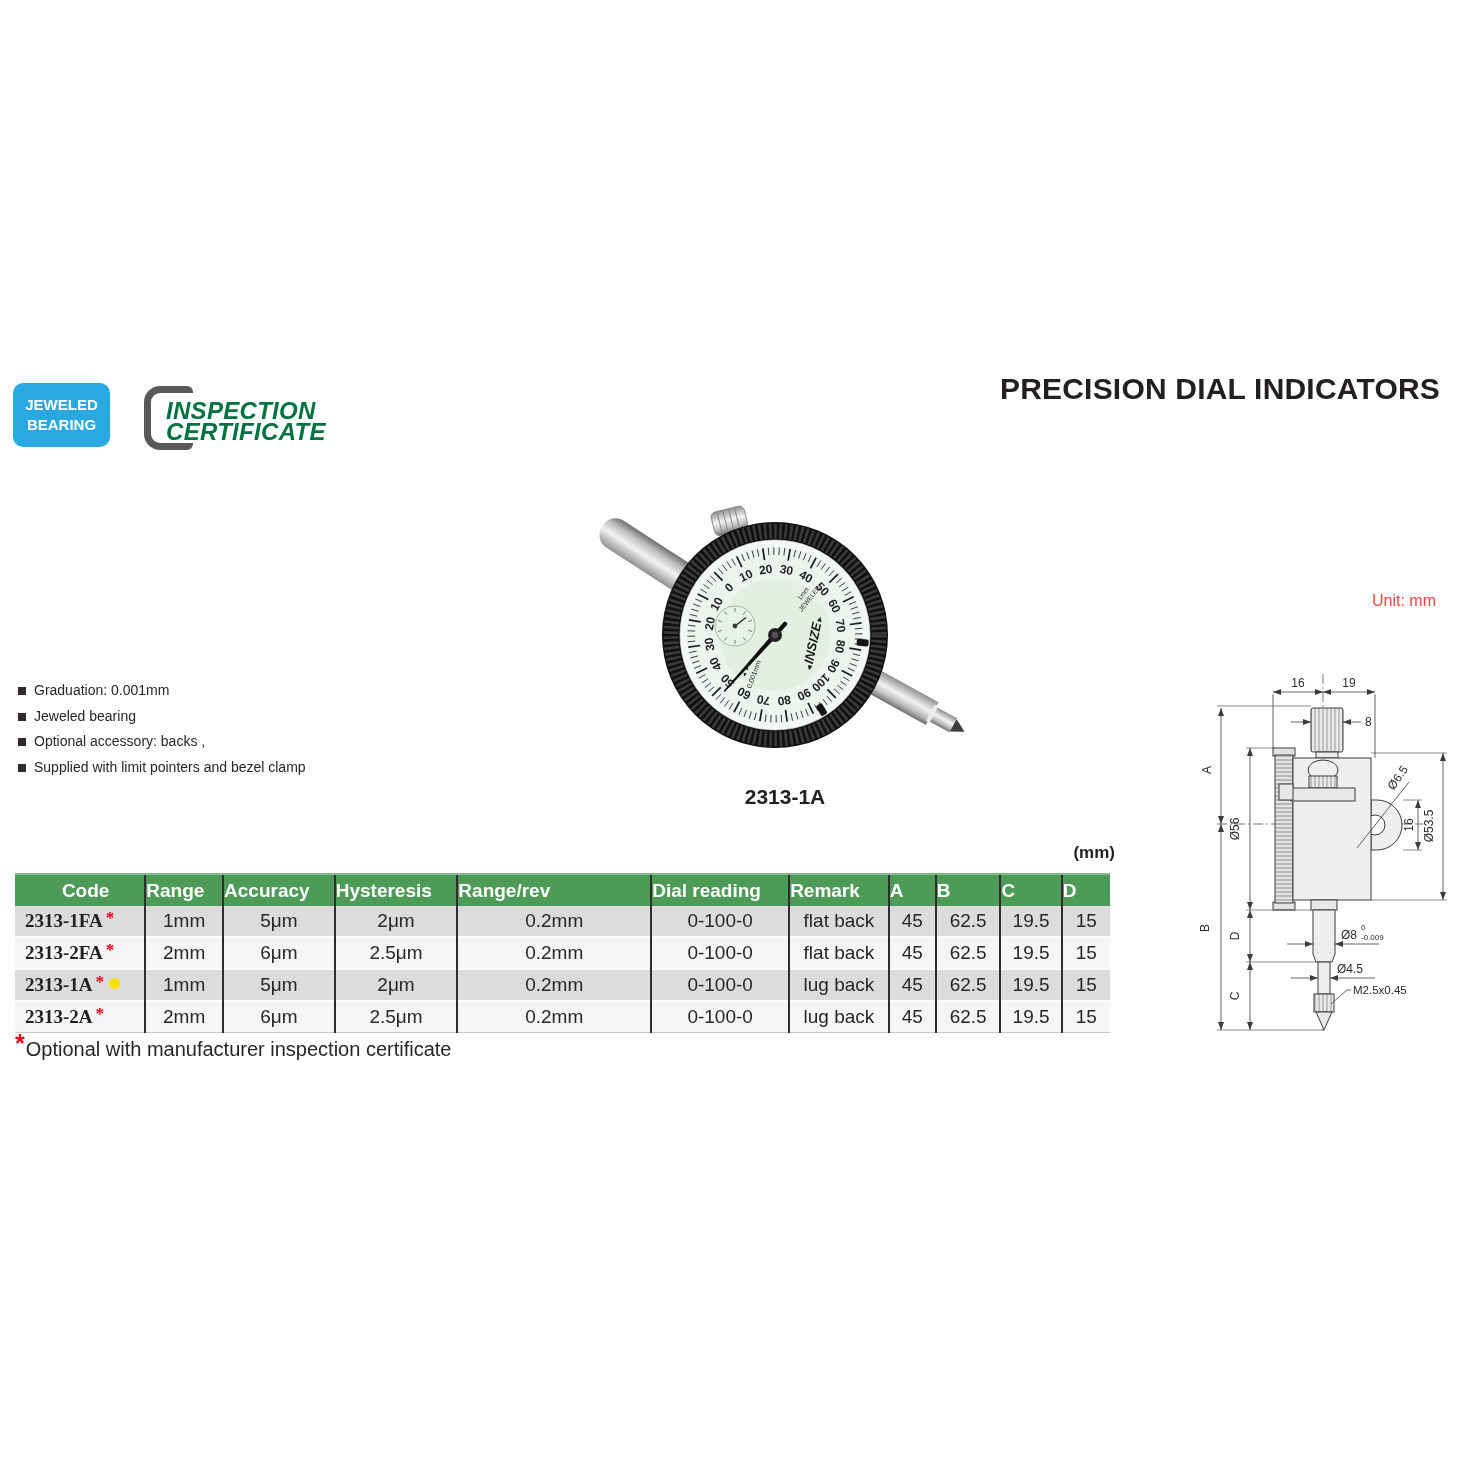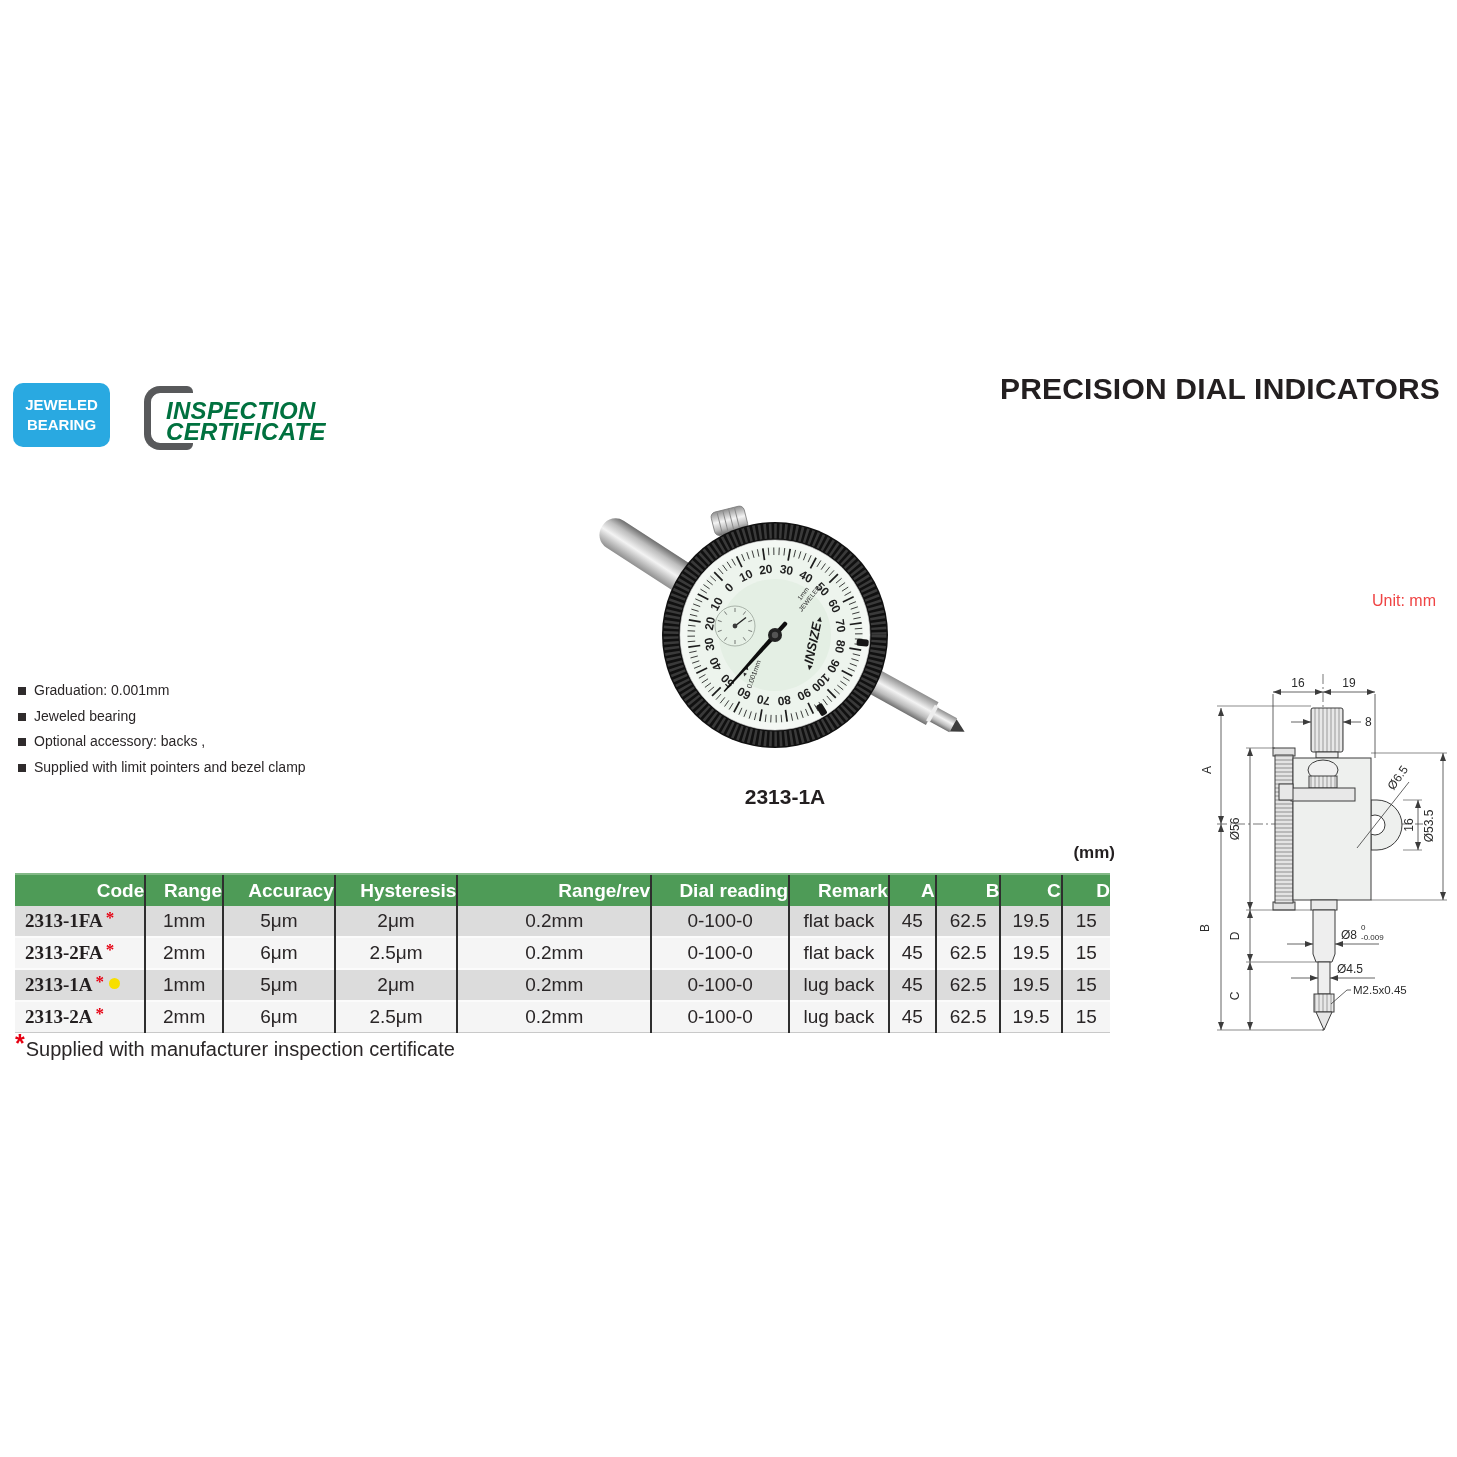--- a/index.html
+++ b/index.html
@@ -40,23 +40,23 @@
   .unit-note{left:1372px;top:592px;font-size:16px;color:#ef4444;}
   .mm-note{left:1048px;top:843px;width:67px;text-align:right;font-size:17px;font-weight:bold;color:#231f20;}
 
   
   .spec-table{
     left:15px;top:873px;width:1095px;border-collapse:collapse;table-layout:fixed;
     font-size:19px;
   }
   .spec-table th{
     background:var(--header-green,#4e9b57);color:#fff;font-weight:bold;height:31px;
-    border-top:2px solid #83b987;padding:0;text-align:right;
-  }
-  .spec-table th:first-child{text-align:right;padding-left:12px;margin-left:15px;}
+    border-top:2px solid #83b987;padding:0;text-align:left;
+  }
+  .spec-table th:first-child{text-align:center;padding-left:12px;margin-left:15px;}
   .spec-table th + th, .spec-table td + td{border-left:2px solid #2e2e2e;}
   .spec-table td{height:30px;text-align:center;padding:0;}
   .spec-table tbody tr + tr td{border-top:2px solid #fbfbfb;}
   .spec-table tbody tr:nth-child(odd){background:#dcdcdc;}
   .spec-table tbody tr:nth-child(even){background:#f5f5f5;}
   .spec-table tbody tr:last-child td{border-bottom:1px solid #c9c9c9;}
   .spec-table td.code{font-weight:bold;text-align:left;padding-left:10px;color:#231f20;font-family:Liberation Serif, serif;}
   .star{color:var(--star-red,#e60012);font-weight:bold;font-size:17px;position:relative;top:-4px;margin-left:3px;}
   .dot{display:inline-block;width:11px;height:11px;border-radius:50%;background:var(--dot-yellow,#f7df00);margin-left:5px;position:relative;top:-2px;}
 
@@ -552,14 +552,14 @@
         <td>45</td>
         <td>62.5</td>
         <td>19.5</td>
         <td>15</td>
       </tr>
     </tbody>
 </table>
 
 <div class="abs footnote">
   <span class="fstar">*</span>
-  <span class="ftext">Supplied with manufacturer inspection certificate</span>
+  <span class="ftext">Optional with manufacturer inspection certificate</span>
 </div>
 
 </body></html>

